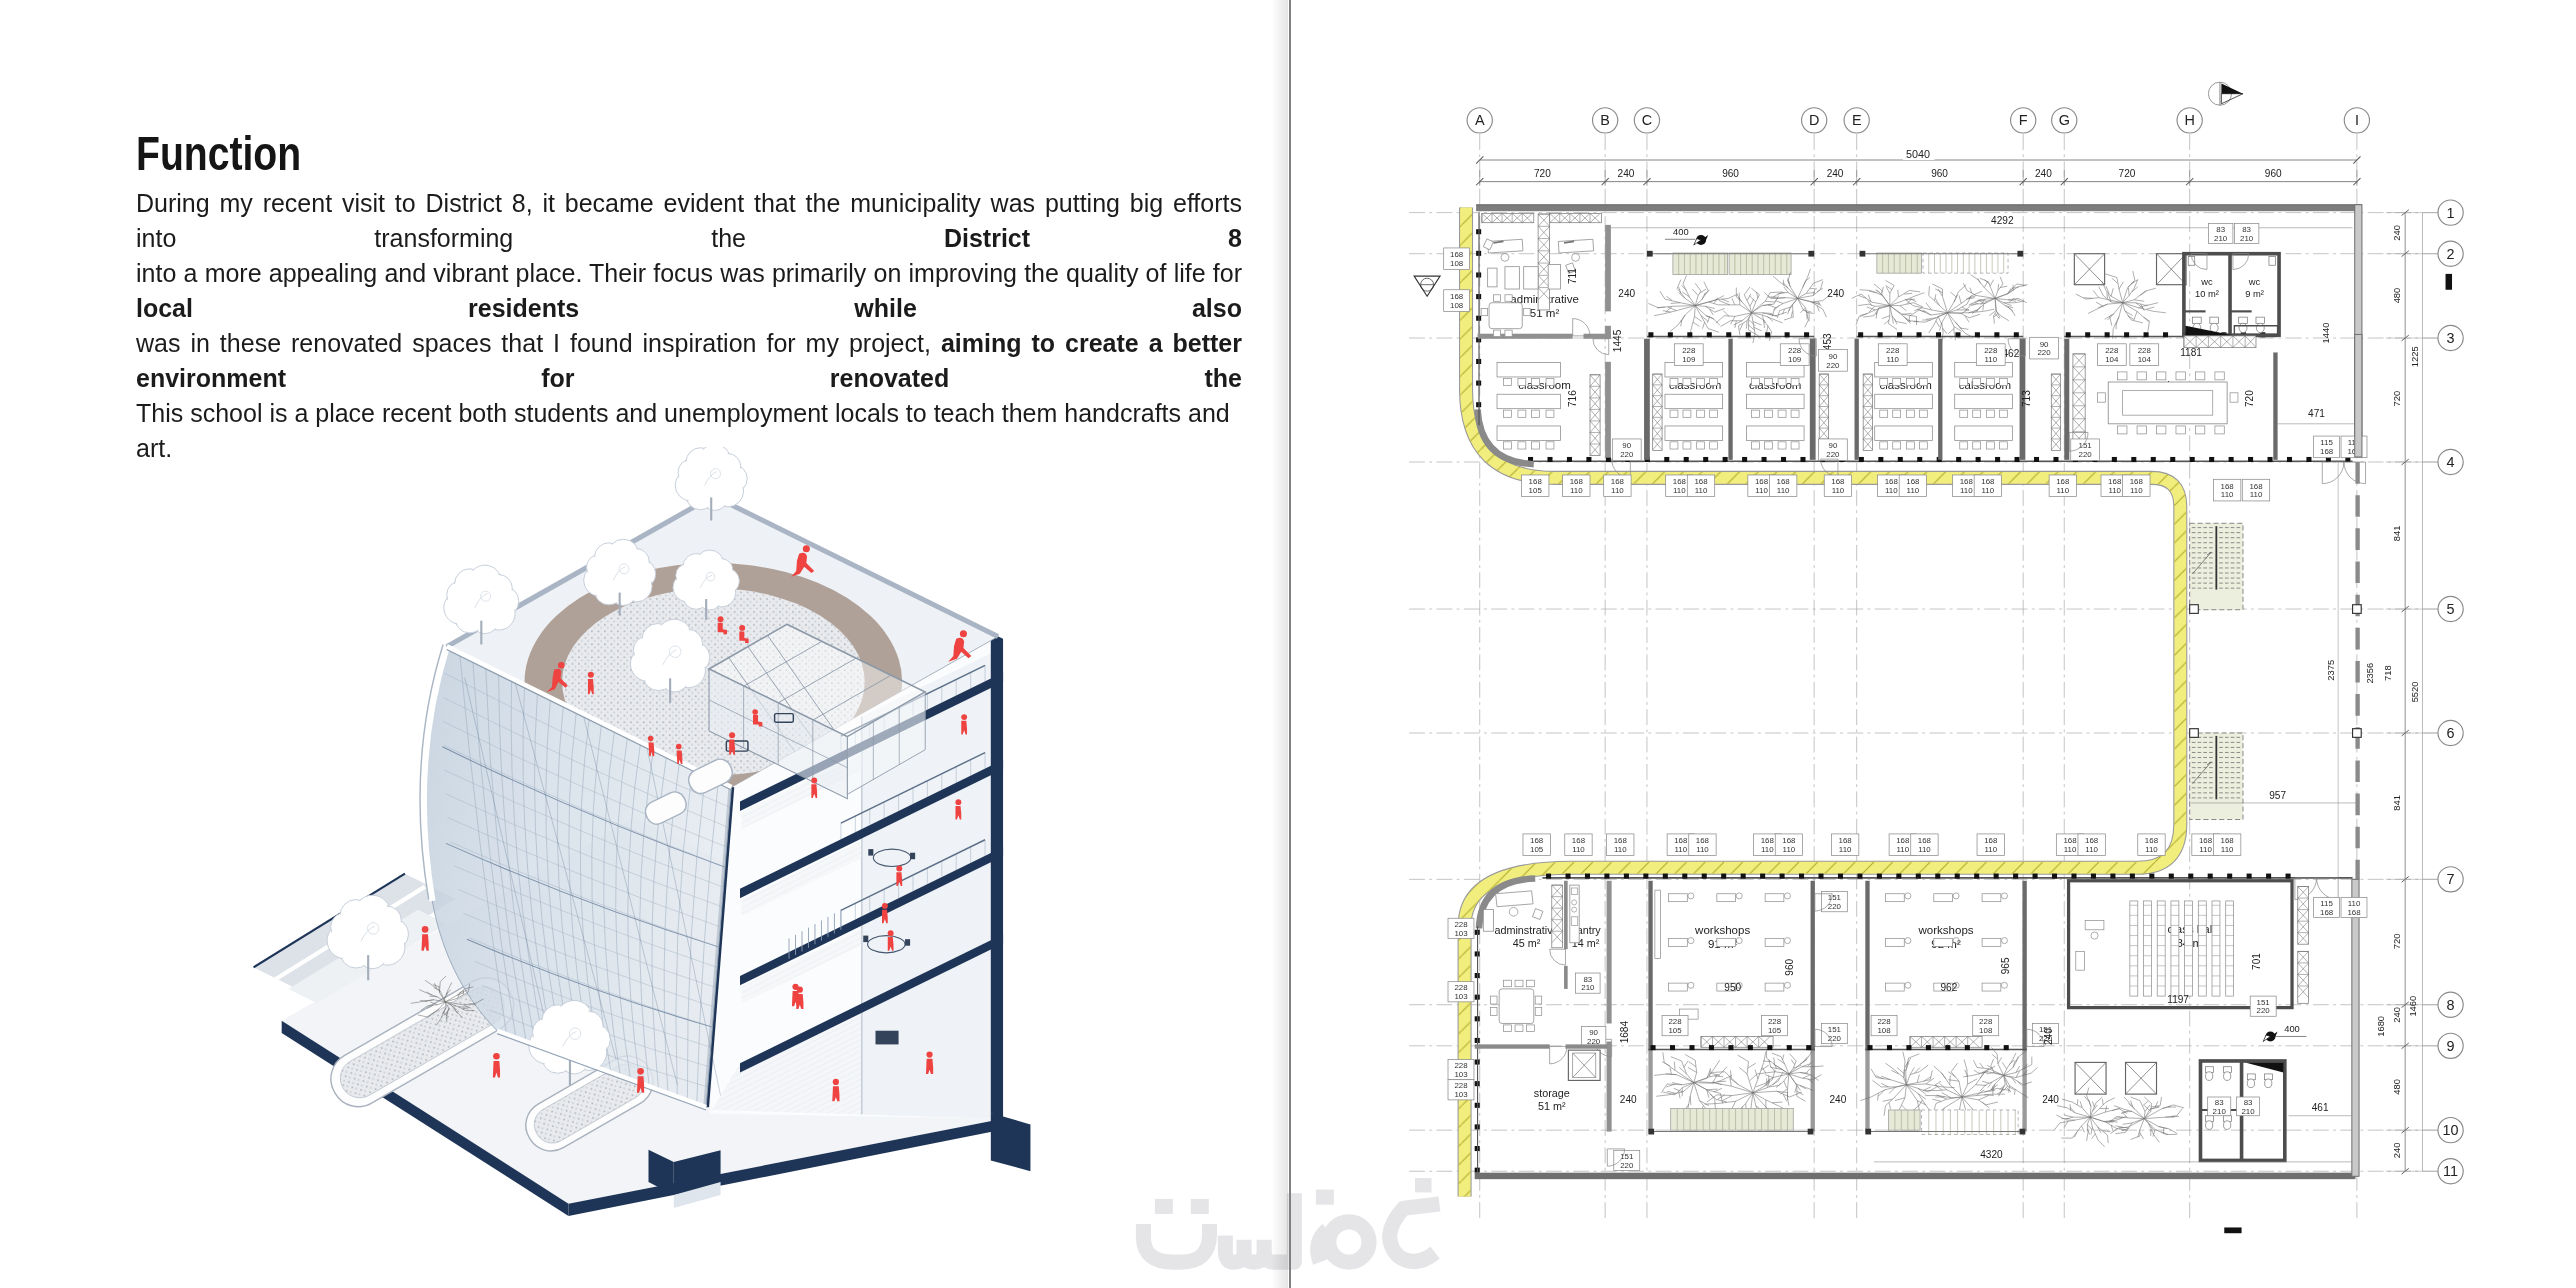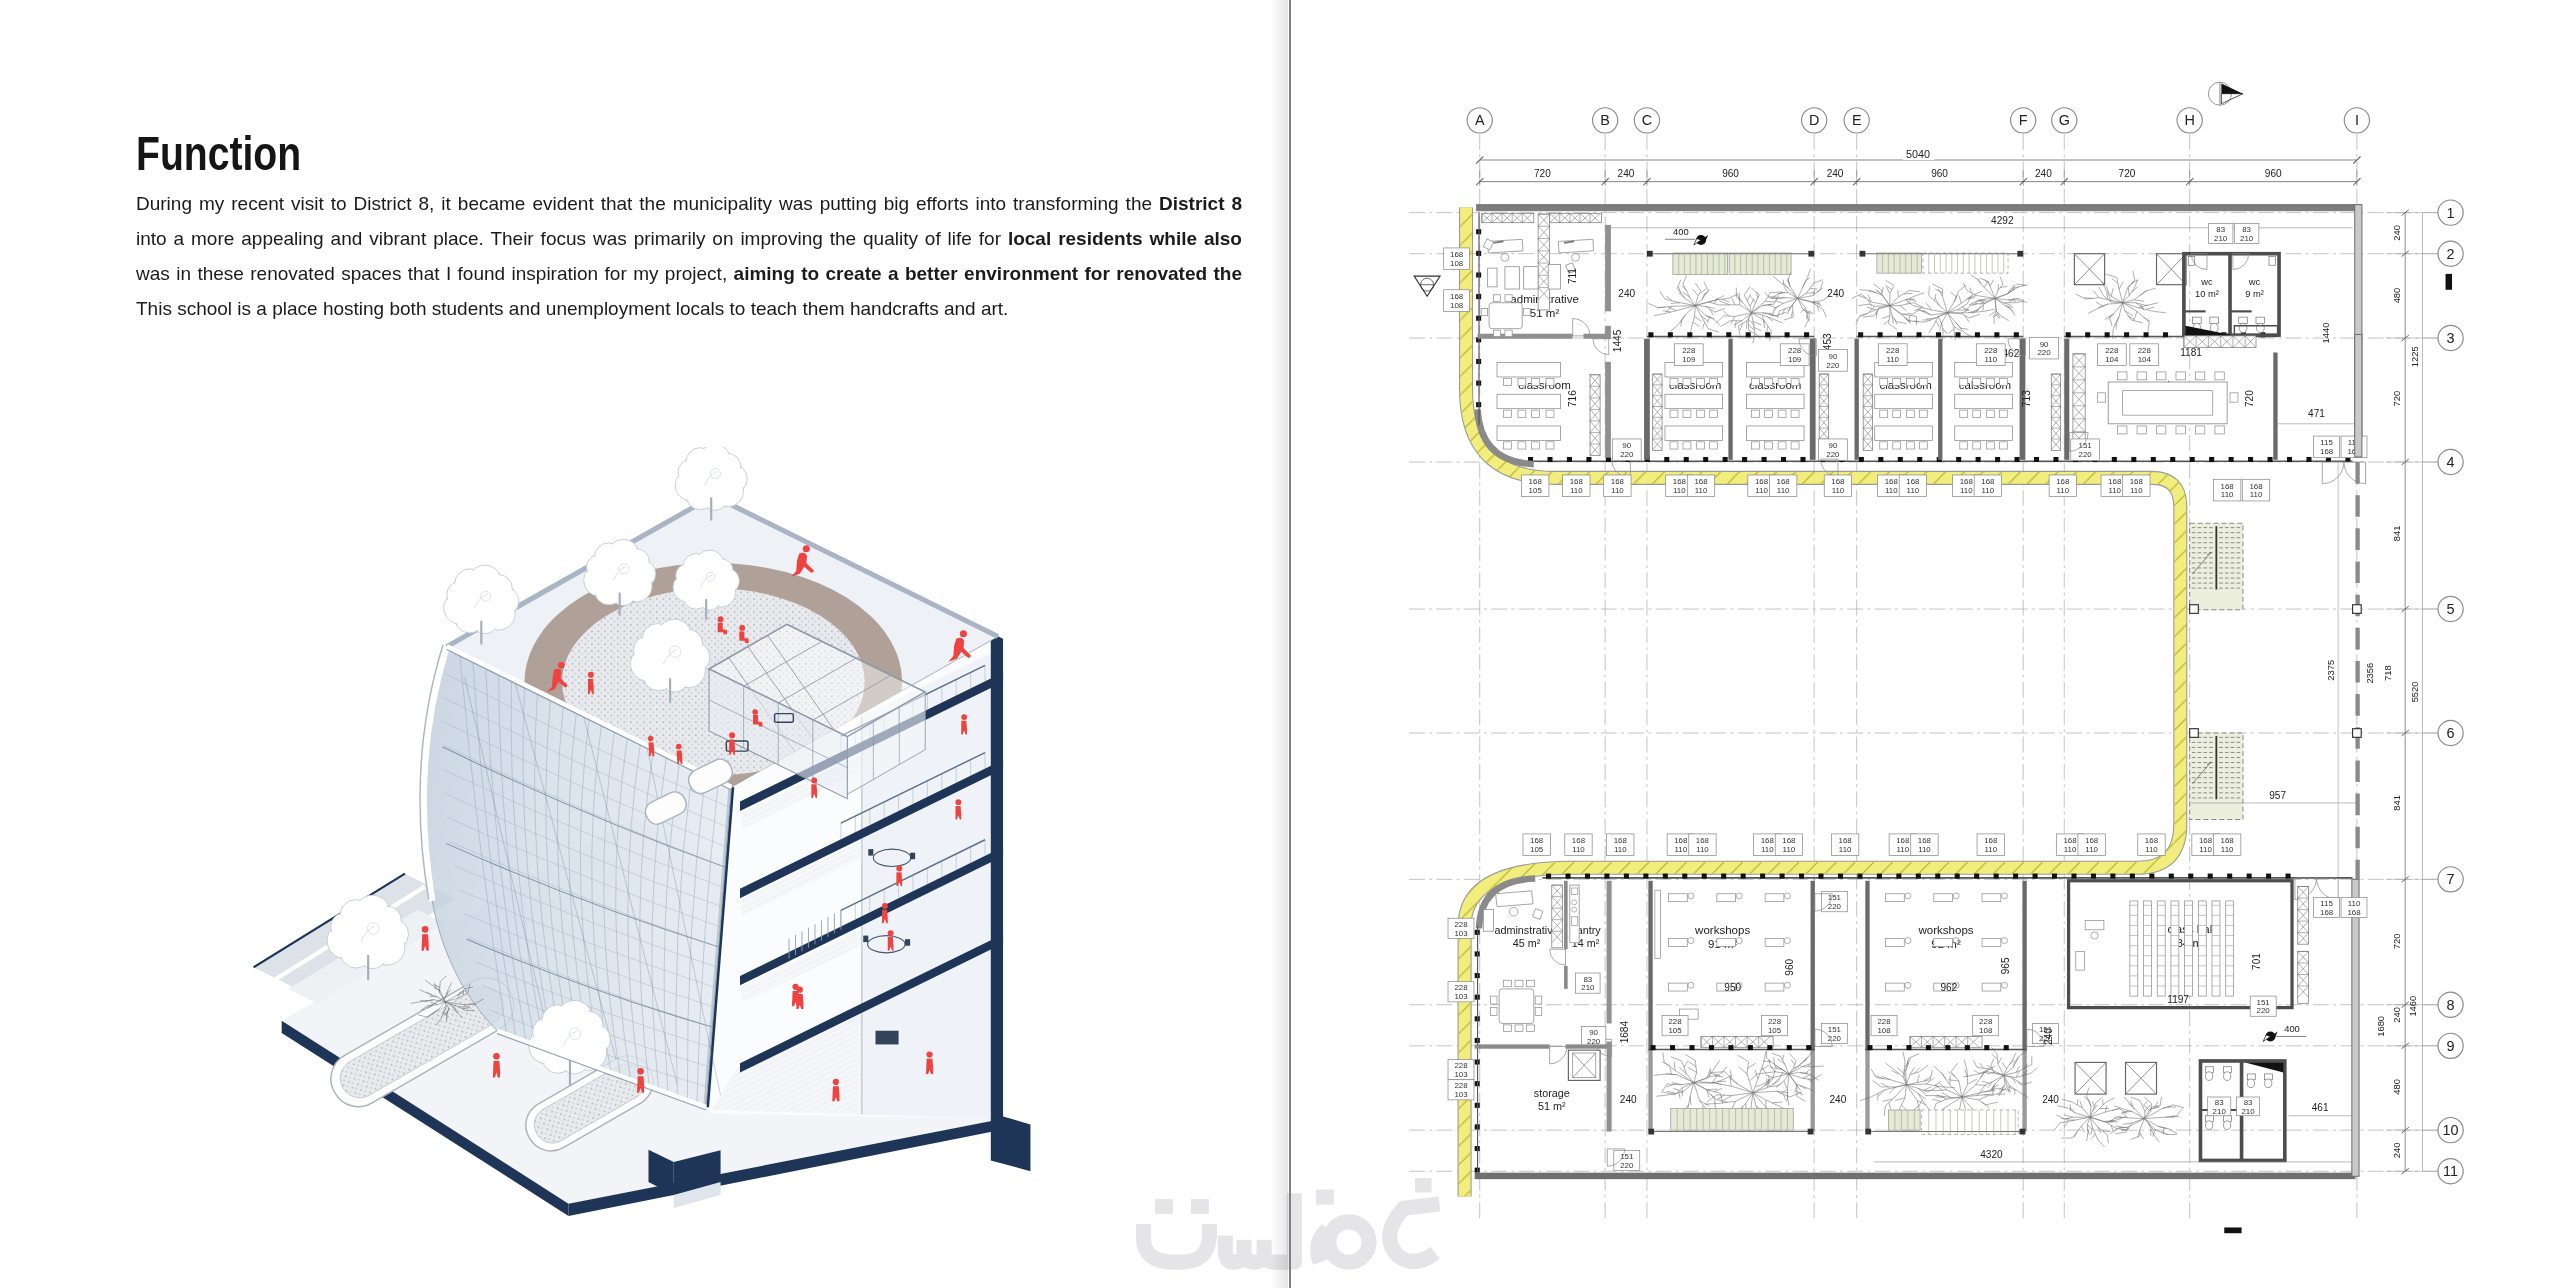--- a/index.html
+++ b/index.html
@@ -1,30 +1,30 @@
 <!DOCTYPE html>
 <html style="font-size:11.5px"><head><meta charset="utf-8">
 <style>
 html,body{margin:0;padding:0;width:2576px;height:1288px;background:#ffffff;overflow:hidden}
 body{font-family:"Liberation Sans",sans-serif;position:relative}
 .hd{position:absolute;left:136px;top:126px;font-size:48px;font-weight:bold;color:#151515;transform:scaleX(0.815);transform-origin:0 0}
-.para{position:absolute;left:136px;top:186px;width:1106px;font-size:19px;line-height:35px;color:#1b1b1b}
+.para{position:absolute;left:136px;top:186px;width:1106px;font-size:25px;line-height:35px;color:#1b1b1b}
 .para div{margin:0}
 .para .j{text-align:justify;text-align-last:justify}
 .divider{position:absolute;left:1289px;top:0;width:2.2px;height:1288px;background:#818181}
 .divshadow{position:absolute;left:1271px;top:0;width:17.3px;height:1288px;background:linear-gradient(to right,rgba(0,0,0,0),rgba(0,0,0,0.10))}
 </style></head><body>
 
 <div class="hd">Function</div>
 
 <div class="para">
 <div class="j">During my recent visit to District 8, it became evident that the municipality was putting big efforts into transforming the <b>District 8</b></div>
 <div class="j">into a more appealing and vibrant place. Their focus was primarily on improving the quality of life for <b>local residents while also</b></div>
 <div class="j">was in these renovated spaces that I found inspiration for my project, <b>aiming to create a better environment for renovated the</b></div>
-<div>This school is a place hosting both students and unemployment locals to teach them handcrafts and art.</div>
+<div>This school is a place recent both students and unemployment locals to teach them handcrafts and art.</div>
 </div>
 
 <svg style="position:absolute;left:216px;top:447px;width:865px;height:841px" viewBox="300 620 1200 1167">
     <defs>
       <linearGradient id="fgl" x1="0" y1="0" x2="1" y2="0.25">
         <stop offset="0" stop-color="#c5d2e0"></stop>
         <stop offset="0.45" stop-color="#dce5ee"></stop>
         <stop offset="1" stop-color="#eff3f7"></stop>
       </linearGradient>
       <pattern id="grv" width="9" height="9" patternUnits="userSpaceOnUse">

